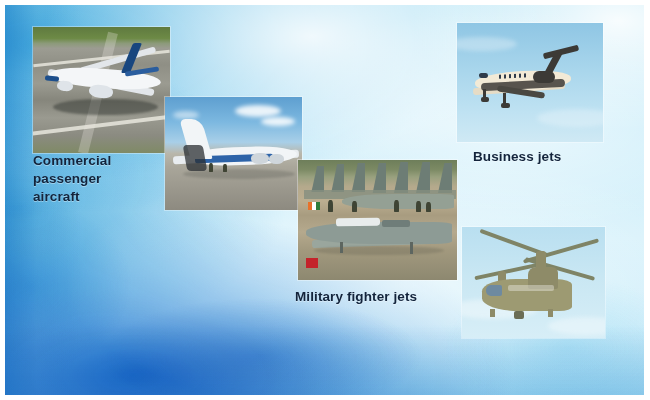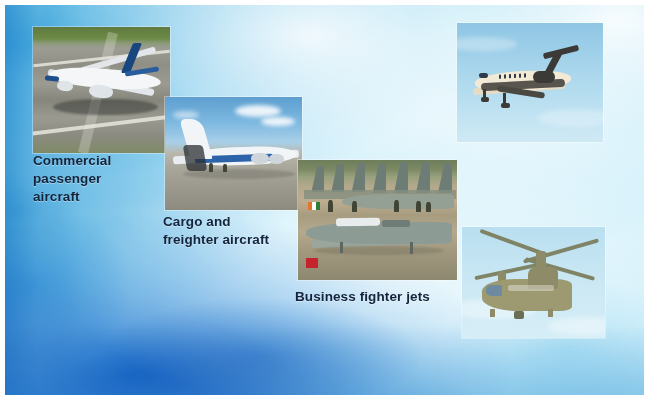--- a/index.html
+++ b/index.html
@@ -221,22 +221,20 @@
         <div class="jet-body" style="left:24px; top:50px; width:108px; height:18px; background:#f2f5f7; transform:rotate(-2deg);"></div>
         <div class="jet-wing" style="left:30px; top:58px; width:78px; height:7px; background:#2d63a8; border-radius:2px; transform:rotate(-2deg);"></div>
         <div class="jet-tail" style="left:20px; top:22px; width:22px; height:40px; background:#f2f5f7; transform:skewX(16deg); border-radius:6px 10px 2px 2px;"></div>
         <div class="jet-tail" style="left:20px; top:48px; width:20px; height:26px; background:#2b2f33; opacity:.75; transform:skewX(10deg); border-radius:4px;"></div>
         <div class="jet-engine" style="left:86px; top:56px; width:18px; height:11px; background:#cfd6db;"></div>
         <div class="jet-engine" style="left:104px; top:57px; width:15px; height:10px; background:#cfd6db;"></div>
         <div class="ground-crew" style="left:44px; top:66px; width:4px; height:9px;"></div>
         <div class="ground-crew" style="left:58px; top:67px; width:4px; height:8px;"></div>
       </div>
     </div>
-    <div class="label" id="label-cargo">Cargo and
-freighter aircraft</div>
 
     <div class="photo" id="photo-military">
       <div class="scene mil-bg">
         <div class="tail-fin" style="left:8px;   top:6px;  width:18px; height:26px;"></div>
         <div class="tail-fin" style="left:28px;  top:4px;  width:18px; height:28px;"></div>
         <div class="tail-fin" style="left:48px;  top:3px;  width:19px; height:29px;"></div>
         <div class="tail-fin" style="left:69px;  top:3px;  width:19px; height:30px;"></div>
         <div class="tail-fin" style="left:90px;  top:2px;  width:20px; height:31px;"></div>
         <div class="tail-fin" style="left:112px; top:2px;  width:20px; height:31px;"></div>
         <div class="tail-fin" style="left:134px; top:3px;  width:20px; height:30px;"></div>
@@ -251,41 +249,42 @@
         <div class="fighter-body" style="left:8px; top:62px; width:146px; height:22px; background:#8d9b95;"></div>
         <div class="fighter-wing" style="left:38px; top:58px; width:44px; height:8px; background:#e8ecec; border-radius:3px; transform:rotate(-1deg);"></div>
         <div class="fighter-wing" style="left:84px; top:60px; width:28px; height:7px; background:#6f7d79; border-radius:2px;"></div>
         <div class="jet-shadow" style="left:16px; top:86px; width:130px; height:9px; opacity:.35;"></div>
         <div class="fighter-wing" style="left:112px; top:82px; width:3px; height:12px; background:#5d6660;"></div>
         <div class="fighter-wing" style="left:42px; top:82px; width:3px; height:11px; background:#5d6660;"></div>
         <div style="position:absolute;left:10px;top:42px;width:12px;height:8px;background:linear-gradient(90deg,#e8722a 0 33%,#ffffff 33% 66%,#2f7d3b 66% 100%);"></div>
         <div style="position:absolute;left:8px;top:98px;width:12px;height:10px;background:#c4232b;"></div>
       </div>
     </div>
-    <div class="label" id="label-military">Business fighter jets</div>
+    <div class="label" id="label-military">Military fighter jets</div>
 
     <div class="photo" id="photo-business">
       <div class="scene sky-bg">
         <div class="cloud" style="left:-10px; top:14px; width:70px; height:14px; opacity:.35;"></div>
         <div class="cloud" style="left:80px; top:86px; width:80px; height:18px; opacity:.3;"></div>
         <div class="bizjet-wing" style="left:16px; top:62px; width:92px; height:7px; transform:rotate(-4deg); border-radius:3px;"></div>
         <div class="bizjet-fuse" style="left:18px; top:48px; width:96px; height:20px; transform:rotate(-3deg);"></div>
         <div class="bizjet-dark" style="left:24px; top:58px; width:84px; height:8px; transform:rotate(-3deg); border-radius:4px; opacity:.85;"></div>
         <div class="bizjet-dark" style="left:92px; top:28px; width:8px; height:26px; transform:skewX(-28deg); border-radius:2px;"></div>
         <div class="bizjet-wing" style="left:86px; top:26px; width:36px; height:6px; transform:rotate(-14deg); border-radius:2px; background:#3c3a36;"></div>
         <div class="bizjet-dark" style="left:76px; top:48px; width:22px; height:12px; border-radius:6px;"></div>
         <div class="bizjet-wing" style="left:40px; top:66px; width:48px; height:6px; transform:rotate(9deg); border-radius:3px; background:#4a4842;"></div>
         <div class="bizjet-dark" style="left:26px; top:66px; width:3px; height:10px;"></div>
         <div class="bizjet-dark" style="left:46px; top:70px; width:3px; height:12px;"></div>
         <div class="bizjet-dark" style="left:44px; top:80px; width:9px; height:5px; border-radius:2px;"></div>
         <div class="bizjet-dark" style="left:24px; top:74px; width:8px; height:5px; border-radius:2px;"></div>
         <div style="position:absolute;left:42px;top:51px;width:30px;height:4px;background:repeating-linear-gradient(90deg,#2f3b4a 0 2px,transparent 2px 5px);transform:rotate(-3deg);"></div>
         <div style="position:absolute;left:22px;top:50px;width:9px;height:5px;background:#2f3b4a;border-radius:3px;transform:rotate(-3deg);"></div>
       </div>
     </div>
+    <div class="label" id="label-business">Business jets</div>
 
     <div class="photo" id="photo-helicopter">
       <div class="scene heli-sky">
         <div class="cloud" style="left:-14px; top:72px; width:90px; height:20px; opacity:.45;"></div>
         <div class="cloud" style="left:86px; top:90px; width:76px; height:18px; opacity:.4;"></div>
         <div class="rotor" style="left:16px; top:14px; width:72px; height:4px; transform:rotate(20deg);"></div>
         <div class="rotor" style="left:60px; top:22px; width:78px; height:4px; transform:rotate(-16deg);"></div>
         <div class="rotor" style="left:12px; top:42px; width:70px; height:4px; transform:rotate(-12deg);"></div>
         <div class="rotor" style="left:62px; top:40px; width:72px; height:4px; transform:rotate(16deg);"></div>
         <div class="pylon" style="left:74px; top:24px; width:10px; height:22px; border-radius:3px;"></div>

